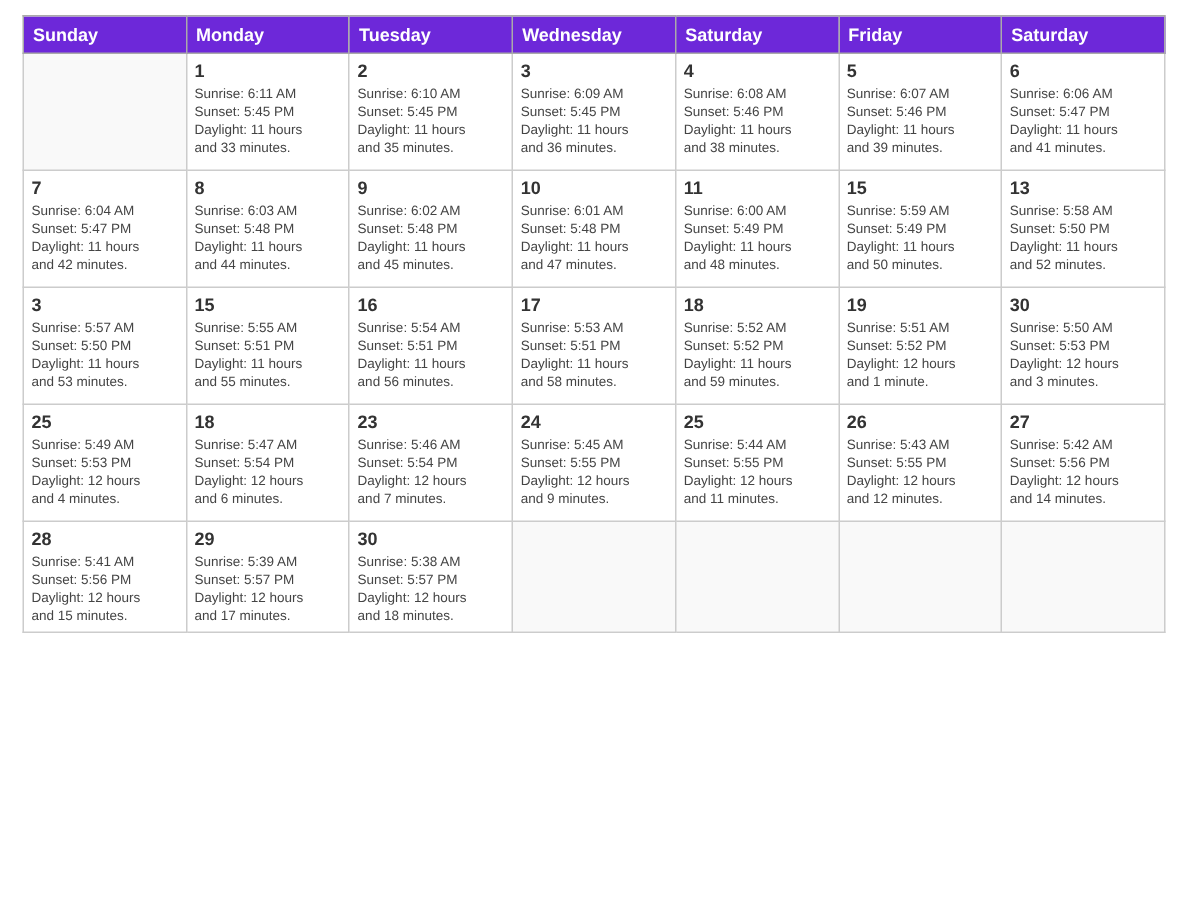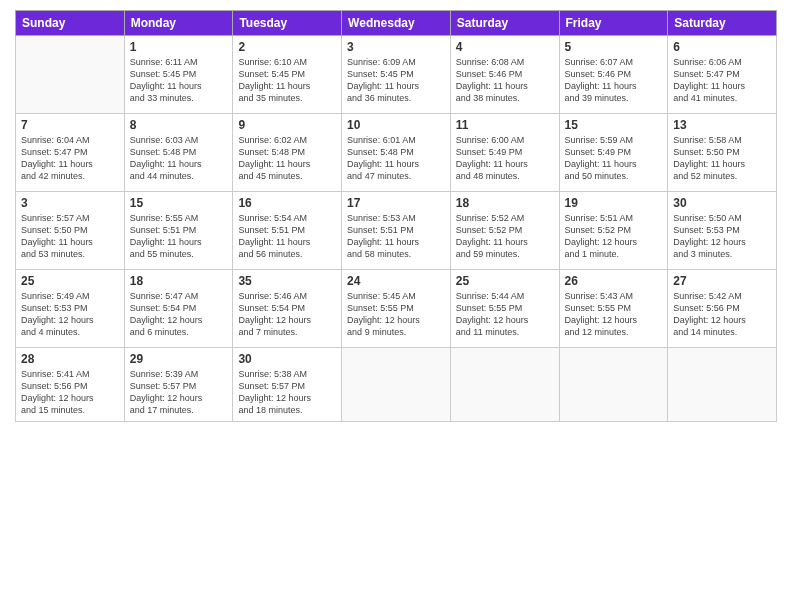--- a/index.html
+++ b/index.html
@@ -198,21 +198,21 @@
         <tr>
           <td>
             <span class="day-num">25</span>
             <div class="cell-text">Sunrise: 5:49 AM<br>Sunset: 5:53 PM<br>Daylight: 12 hours<br>and 4 minutes.</div>
           </td>
           <td>
             <span class="day-num">18</span>
             <div class="cell-text">Sunrise: 5:47 AM<br>Sunset: 5:54 PM<br>Daylight: 12 hours<br>and 6 minutes.</div>
           </td>
           <td>
-            <span class="day-num">35</span>
+            <span class="day-num">23</span>
             <div class="cell-text">Sunrise: 5:46 AM<br>Sunset: 5:54 PM<br>Daylight: 12 hours<br>and 7 minutes.</div>
           </td>
           <td>
             <span class="day-num">24</span>
             <div class="cell-text">Sunrise: 5:45 AM<br>Sunset: 5:55 PM<br>Daylight: 12 hours<br>and 9 minutes.</div>
           </td>
           <td>
             <span class="day-num">25</span>
             <div class="cell-text">Sunrise: 5:44 AM<br>Sunset: 5:55 PM<br>Daylight: 12 hours<br>and 11 minutes.</div>
           </td>

